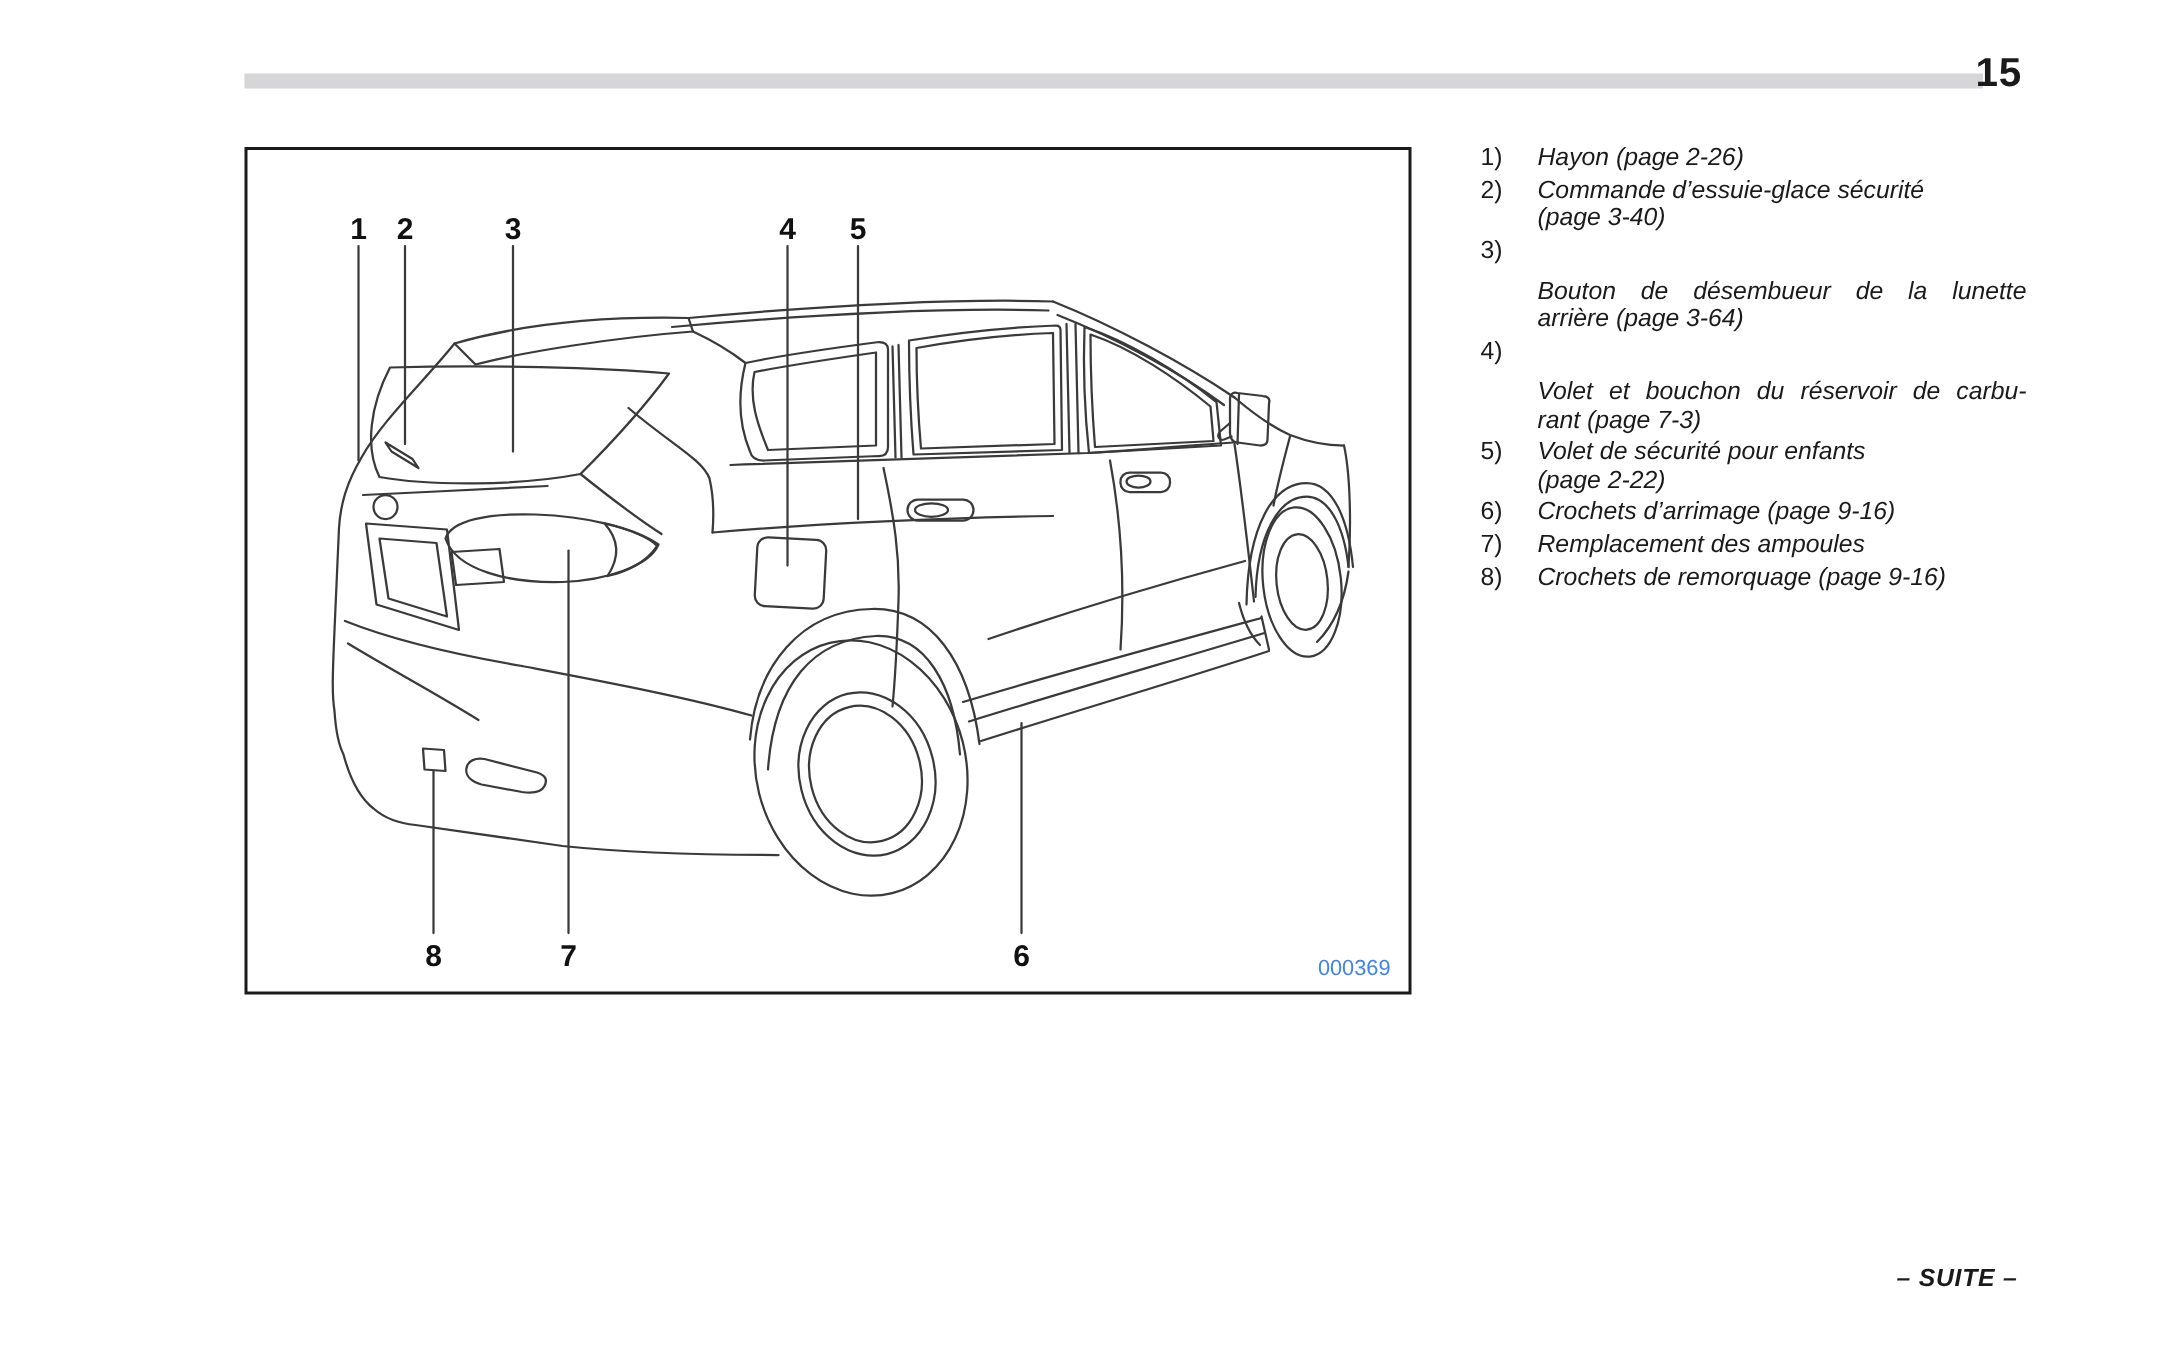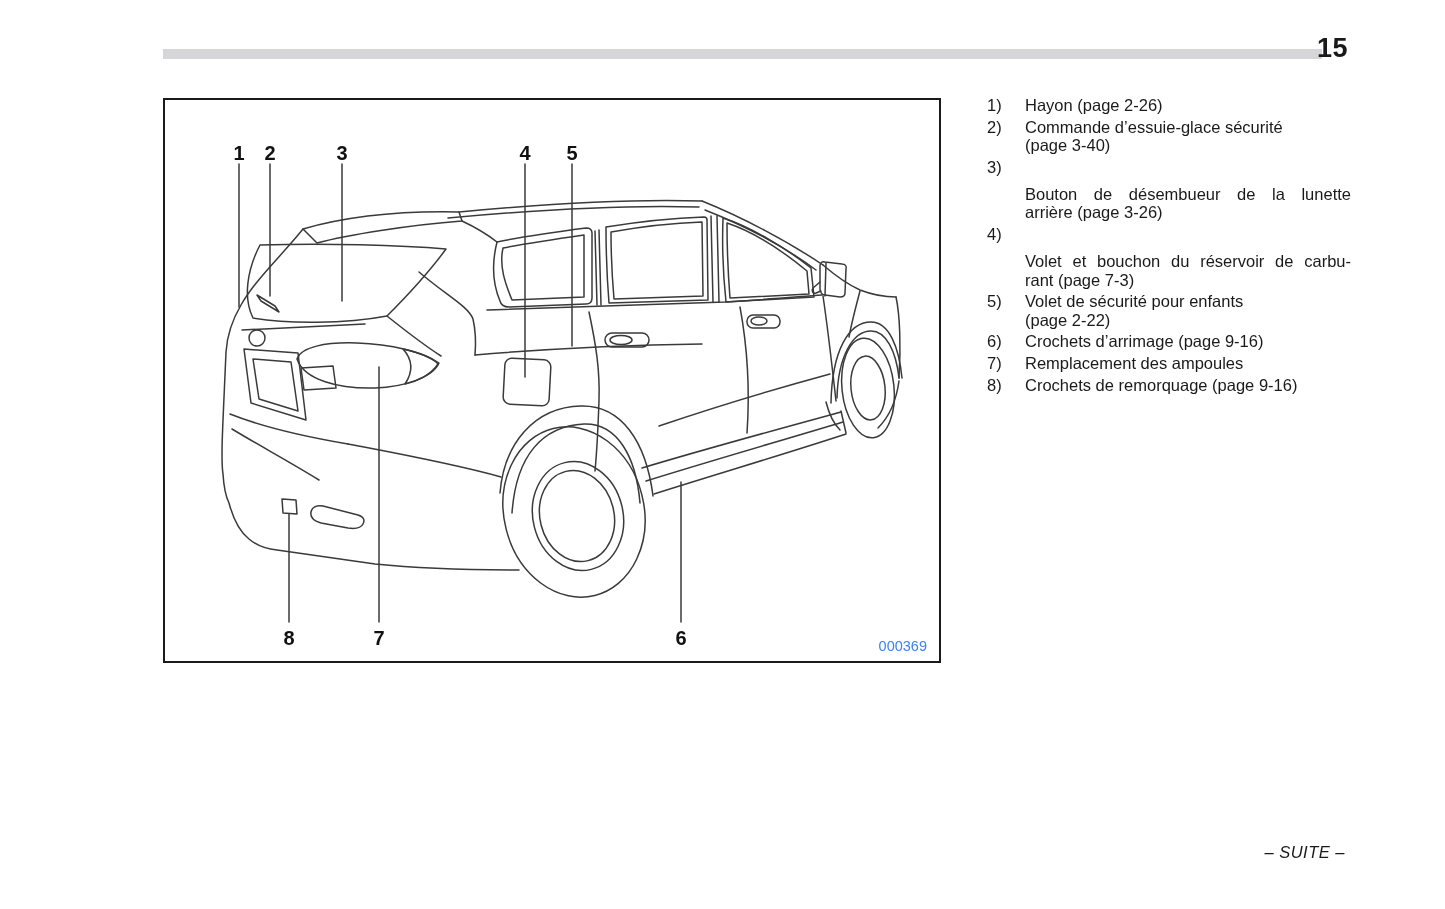--- a/index.html
+++ b/index.html
@@ -15,25 +15,25 @@
   }
   .figure-box svg{position:absolute;left:0;top:0;}
   .callout{
     position:absolute;font-size:20px;font-weight:bold;color:#111;
     transform:translate(-50%,-50%);line-height:1;
   }
   .figure-code{position:absolute;right:12px;bottom:7px;font-size:14.5px;color:#3b82f6;}
   .legend{position:absolute;left:987px;top:96px;width:364px;}
   .legend-item{display:flex;margin-bottom:3px;font-size:16.5px;line-height:18.6px;}
   .legend-item .num{width:38px;flex:none;}
-  .legend-item .txt{flex:1;min-width:0;}
+  .legend-item .txt{flex:1;min-width:0;font-style:italic;}
   .line.j{text-align:justify;text-align-last:justify;margin-top:27px;}
   .footer-note{
     position:absolute;top:843px;right:100px;
-    font-size:16.5px;font-weight:normal;font-style:italic;letter-spacing:0.5px;
+    font-size:16.5px;font-weight:bold;font-style:italic;letter-spacing:0.5px;
   }
   .lineart{stroke:#3a3a3a;fill:none;stroke-width:1.5;stroke-linecap:round;stroke-linejoin:round;}
 </style>
 </head>
 <body>
 
 <div class="top-rule"></div>
 <div class="page-number">15</div>
 
 <div class="figure-box">
@@ -152,21 +152,21 @@
     <span class="num">2)</span>
     <div class="txt">
       <div class="line">Commande d’essuie-glace sécurité</div>
       <div class="line">(page 3-40)</div>
     </div>
   </div>
   <div class="legend-item">
     <span class="num">3)</span>
     <div class="txt">
       <div class="line j">Bouton de désembueur de la lunette</div>
-      <div class="line">arrière (page 3-26)</div>
+      <div class="line">arrière (page 3-64)</div>
     </div>
   </div>
   <div class="legend-item">
     <span class="num">4)</span>
     <div class="txt">
       <div class="line j">Volet et bouchon du réservoir de carbu-</div>
       <div class="line">rant (page 7-3)</div>
     </div>
   </div>
   <div class="legend-item">

